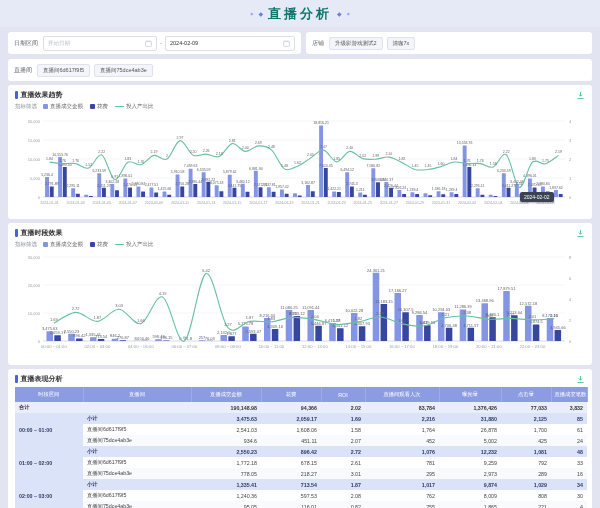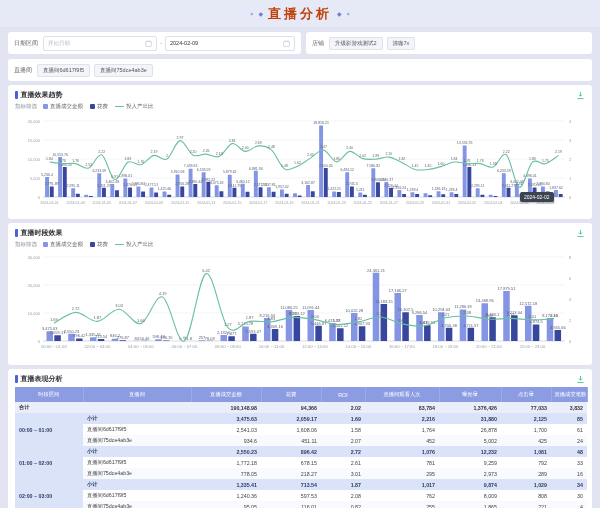--- a/index.html
+++ b/index.html
@@ -1,18 +1,18 @@
 <!DOCTYPE html>
 <html><head>
 <meta charset="utf-8">
 <style>
   html,body{margin:0;padding:0}
   body{width:600px;height:508px;overflow:hidden;background:#e2e5f1;font-family:"Liberation Sans",sans-serif;-webkit-font-smoothing:antialiased}
   .topbar{height:27px;display:flex;align-items:center;justify-content:center;gap:5px;background:#e6e9f6}
-  .title{font-size:13px;font-weight:bold;color:#c2410c;letter-spacing:3px}
+  .title{font-size:13px;font-weight:bold;color:#0f766e;letter-spacing:3px}
   .deco{color:#6d7dd9;font-size:6px}
   .deco.sm{font-size:4px;color:#9aa6e6}
   .row{display:flex;gap:5px;margin:5px 8px 0}
   .card{background:#fff;border-radius:3px}
   .filter-card{flex:1;display:flex;align-items:center;padding:4px 6px;height:14px}
   .flabel{font-size:6px;color:#606266;margin-right:5px;white-space:nowrap}
   .dinput{display:flex;align-items:center;justify-content:space-between;border:0.5px solid #dcdfe9;border-radius:2px;height:13px;padding:0 4px;font-size:5.5px;color:#333;background:#fff}
   .dinput.start{width:104px}
   .dinput.end{width:120px}
   .ph{color:#b9bdc9}

